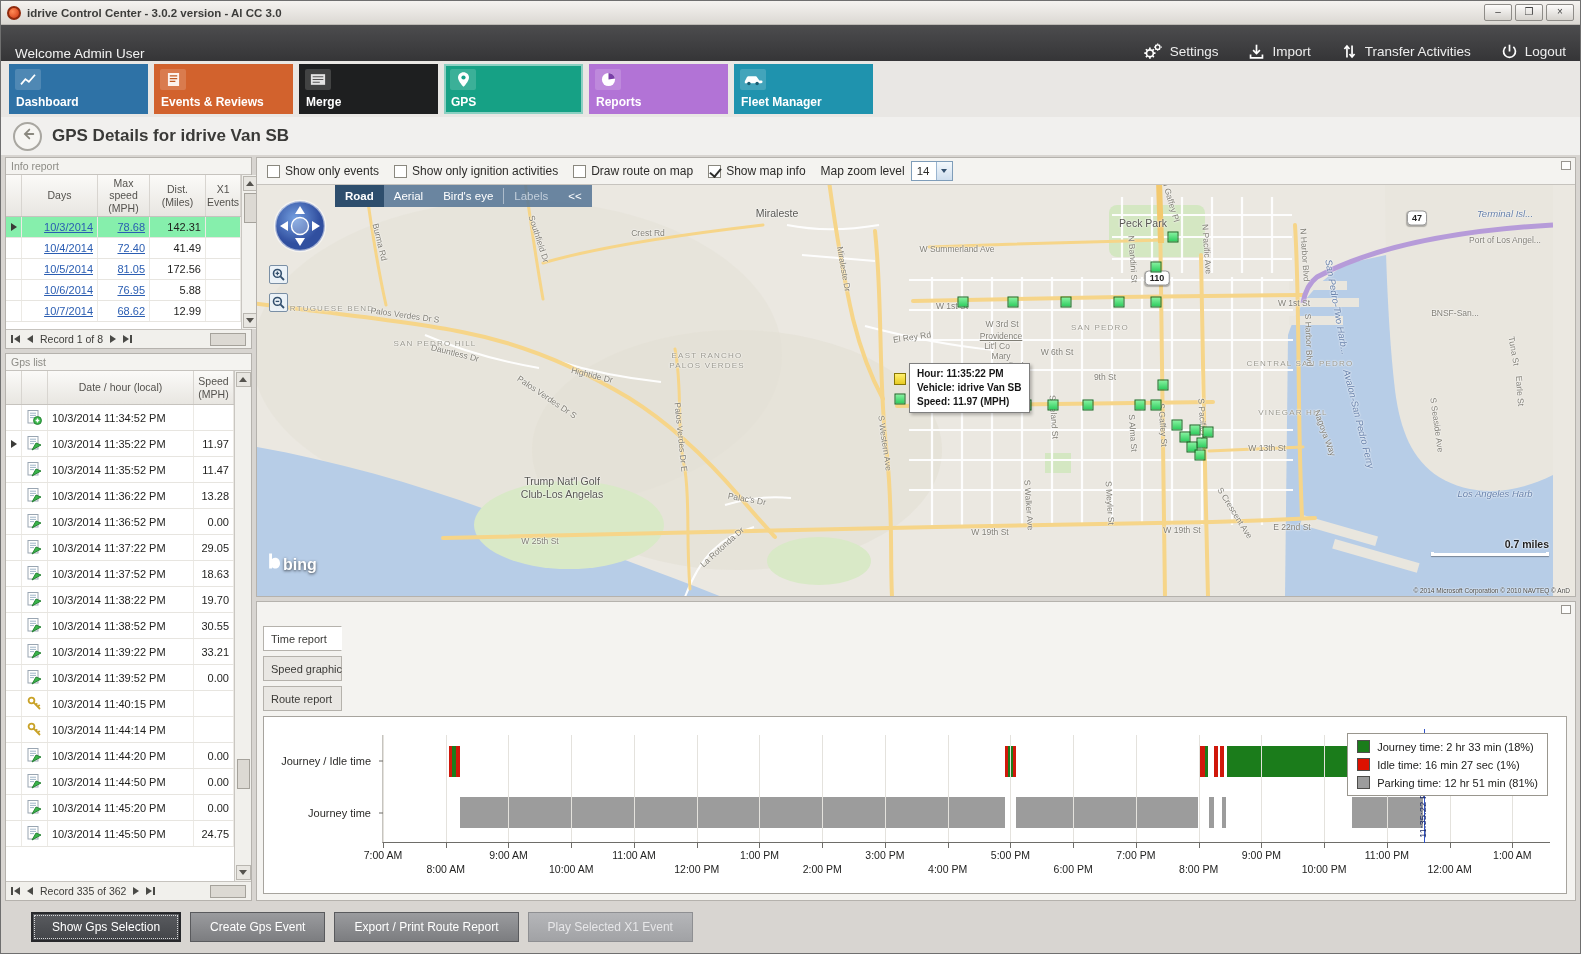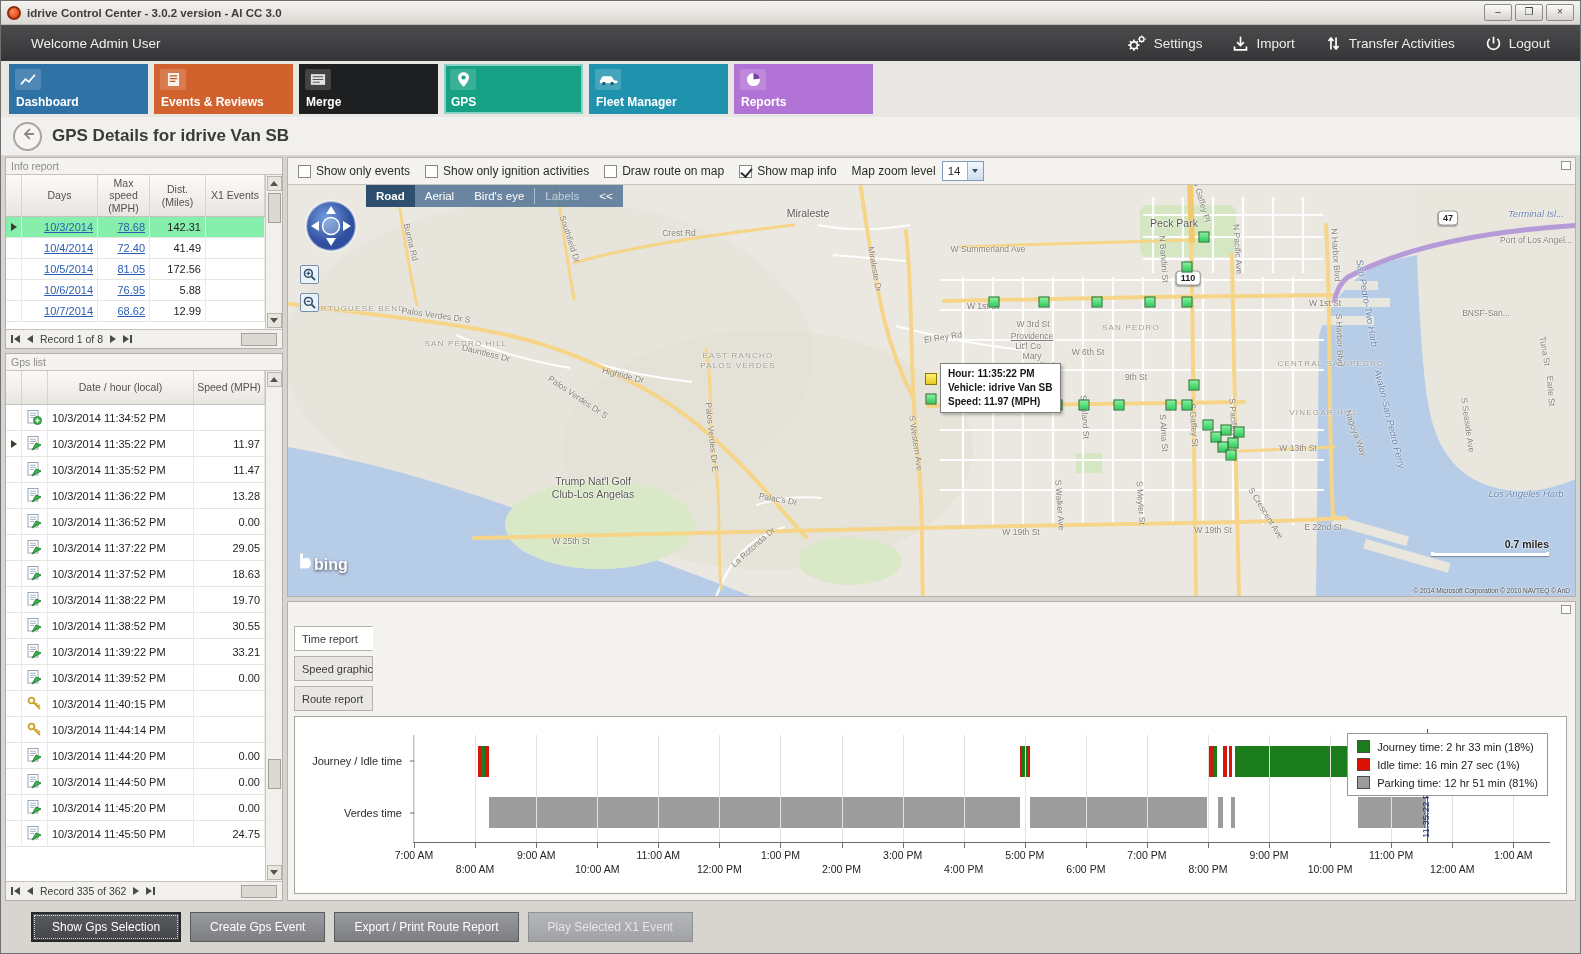--- a/index.html
+++ b/index.html
@@ -6,38 +6,38 @@
 html,body{background:#9a9a9a}
 body{font-family:"Liberation Sans","DejaVu Sans",sans-serif}
 .app{width:1581px;height:954px;background:#d8d5d1;border:1px solid #6f6f6f;display:flex;flex-direction:column;overflow:hidden;position:relative}
 
 .titlebar{height:24px;background:linear-gradient(#f5f3f0,#dbd8d3);display:flex;align-items:center;padding:0 6px;border-bottom:1px solid #bcb9b4;flex:0 0 auto}
 .app-logo{width:14px;height:14px;border-radius:50%;background:radial-gradient(circle at 35% 35%,#ff8a55,#d03410);border:2px solid #8e2a0e;margin-right:6px}
 .titlebar .title{font-size:11.5px;font-weight:bold;color:#3c3c3a}
 .win-controls{margin-left:auto;display:flex;gap:3px}
 .win-btn{width:28px;height:17px;border:1px solid #8e8c88;border-radius:2px;background:linear-gradient(#fdfcfb,#d5d2cd);font-size:10px;line-height:14px;text-align:center;color:#444;cursor:pointer}
 
-.menubar{height:36px;background:linear-gradient(#4c4c4e,#353537);color:#f2f2f2;display:flex;align-items:center;padding:0 30px;flex:0 0 auto}
+.menubar{height:36px;background:linear-gradient(#4c4c4e,#353537);color:#f2f2f2;display:flex;align-items:flex-end;padding:0 14px;flex:0 0 auto}
 .welcome{font-size:13.5px}
 .menu-right{margin-left:auto;display:flex;align-items:center;gap:30px}
 .menu-item{display:flex;align-items:center;gap:7px;font-size:13.5px;cursor:pointer;color:#eee}
 .menu-item svg{display:block}
 
 .navtabs{height:56px;background:#e9e7e4;display:flex;align-items:center;padding:0 8px;gap:6px;flex:0 0 auto}
 .navtab{width:139px;height:50px;position:relative;color:#fff;cursor:pointer;flex:0 0 auto}
 .navtab .tabicon{position:absolute;top:5px;left:6px;min-width:26px;height:21px;background:rgba(255,255,255,.16);border-radius:2px;display:flex;align-items:center;justify-content:center;padding:0 3px}
 .navtab .tablabel{position:absolute;left:7px;bottom:5px;font-size:12px;font-weight:bold;white-space:nowrap}
 .navtab.active{box-shadow:inset 0 0 0 2px rgba(255,255,255,.5)}
 
 .pagehead{height:38px;background:#f1f0ee;display:flex;align-items:center;gap:10px;padding:0 12px;flex:0 0 auto}
 .back-btn{width:29px;height:29px;border-radius:50%;border:2px solid #a9a7a1;background:#f6f5f2;display:flex;align-items:center;justify-content:center;cursor:pointer}
 .page-title{font-size:17px;color:#3a3a38;font-weight:bold}
 
 .main{flex:1;display:flex;padding:2px 4px 0 4px;gap:4px;min-height:0}
-.leftcol{width:278px;display:flex;flex-direction:column;gap:4px;flex:0 0 auto}
+.leftcol{width:247px;display:flex;flex-direction:column;gap:4px;flex:0 0 auto}
 .panel{background:#f4f3f0;border:1px solid #b5b2ad;display:flex;flex-direction:column;min-height:0;position:relative}
 .panel-header{height:16px;font-size:10.5px;color:#8d8c86;padding:1px 5px;flex:0 0 auto;display:flex;align-items:center}
 .collapse-box{position:absolute;top:3px;right:4px;width:10px;height:9px;border:1px solid #98958f;background:#fdfdfc;cursor:pointer}
 
 .tblwrap{flex:1;display:flex;min-height:0;border-top:1px solid #c6c3be;background:#fff}
 .tbl{flex:1;display:flex;flex-direction:column;min-height:0}
 .thead{display:flex;background:linear-gradient(#fbfaf8,#e8e6e1);border-bottom:1px solid #c6c3be;color:#54524e;flex:0 0 auto}
 .th{font-size:10.5px;text-align:center;display:flex;align-items:center;justify-content:center;border-right:1px solid #d8d5d0;line-height:1.15;padding:2px 1px}
 .info-thead{height:42px}
 .gps-thead{height:34px}
@@ -233,38 +233,38 @@
       </div>
       <div class="navtab active" style="background: rgb(22, 161, 133);">
         <span class="tabicon">
           <svg width="11" height="15" viewBox="0 0 12 16">
             <path d="M6 0C2.7 0 0 2.6 0 5.8 0 10 6 16 6 16s6-6 6-10.2C12 2.6 9.3 0 6 0z" fill="#fff"></path>
             <circle cx="6" cy="5.8" r="2.3" fill="#15a287"></circle>
           </svg>
         </span>
         <span class="tablabel">GPS</span>
       </div>
+      <div class="navtab" style="background: rgb(178, 115, 214);">
+        <span class="tabicon">
+          <svg width="15" height="15" viewBox="0 0 16 16">
+            <circle cx="8" cy="8" r="7" fill="#fff"></circle>
+            <path d="M8 8V1a7 7 0 0 1 6.9 6z" fill="#7a3fa8"></path>
+          </svg>
+        </span>
+        <span class="tablabel">Reports</span>
+      </div>
       <div class="navtab" style="background: rgb(31, 147, 174);">
         <span class="tabicon">
           <svg width="20" height="12" viewBox="0 0 22 13">
             <path d="M2 8l2-4c.4-.8 1-1.5 2.4-1.5h6.8c1.3 0 2 .6 2.6 1.4L18 7h2a1.4 1.4 0 0 1 0 3H2z" fill="#fff"></path>
             <circle cx="6.5" cy="10.3" r="1.9" fill="#1a5e73"></circle>
             <circle cx="15.5" cy="10.3" r="1.9" fill="#1a5e73"></circle>
           </svg>
         </span>
         <span class="tablabel">Fleet Manager</span>
-      </div>
-      <div class="navtab" style="background: rgb(178, 115, 214);">
-        <span class="tabicon">
-          <svg width="15" height="15" viewBox="0 0 16 16">
-            <circle cx="8" cy="8" r="7" fill="#fff"></circle>
-            <path d="M8 8V1a7 7 0 0 1 6.9 6z" fill="#7a3fa8"></path>
-          </svg>
-        </span>
-        <span class="tablabel">Reports</span>
       </div>
     </div>
 
   <div class="pagehead">
     <div class="back-btn">
       <span><svg width="16" height="16" viewBox="0 0 18 18">
             <path d="M10.5 4L5.5 9l5 5M5.5 9h9.5" stroke="#8a887f" stroke-width="2" fill="none" stroke-linecap="round"></path>
           </svg></span>
     </div>
     <h1 class="page-title">GPS Details for idrive Van SB</h1>
@@ -918,21 +918,21 @@
       <div class="panel chart-panel">
         <div class="collapse-box"></div>
         <div class="chart-tabs" id="chart-tabs">
             <div class="ctab active">Time report</div>
             <div class="ctab">Speed graphic</div>
             <div class="ctab">Route report</div>
           </div>
         <div class="chart-box">
           <div class="plot" id="plot">
             <div class="ylab" id="ylab-0" style="top:24.5%">Journey / Idle time</div>
-            <div class="ylab" id="ylab-1" style="top:72.5%">Verdes time</div>
+            <div class="ylab" id="ylab-1" style="top:72.5%">Journey time</div>
             <div class="ydash" style="top:24.5%"></div>
             <div class="ydash" style="top:72.5%"></div>
             <div class="lane lane-journey" id="lane-journey">
                 <div class="bar" style="left: 5.64516%; width: 0.268817%; background: rgb(208, 24, 11);"></div>
                 <div class="bar" style="left: 5.91398%; width: 0.376344%; background: rgb(27, 124, 27);"></div>
                 <div class="bar" style="left: 6.29032%; width: 0.268817%; background: rgb(208, 24, 11);"></div>
                 <div class="bar" style="left: 53.3333%; width: 0.215054%; background: rgb(208, 24, 11);"></div>
                 <div class="bar" style="left: 53.5484%; width: 0.430108%; background: rgb(27, 124, 27);"></div>
                 <div class="bar" style="left: 53.9785%; width: 0.268817%; background: rgb(208, 24, 11);"></div>
                 <div class="bar" style="left: 70%; width: 0.430108%; background: rgb(208, 24, 11);"></div>

